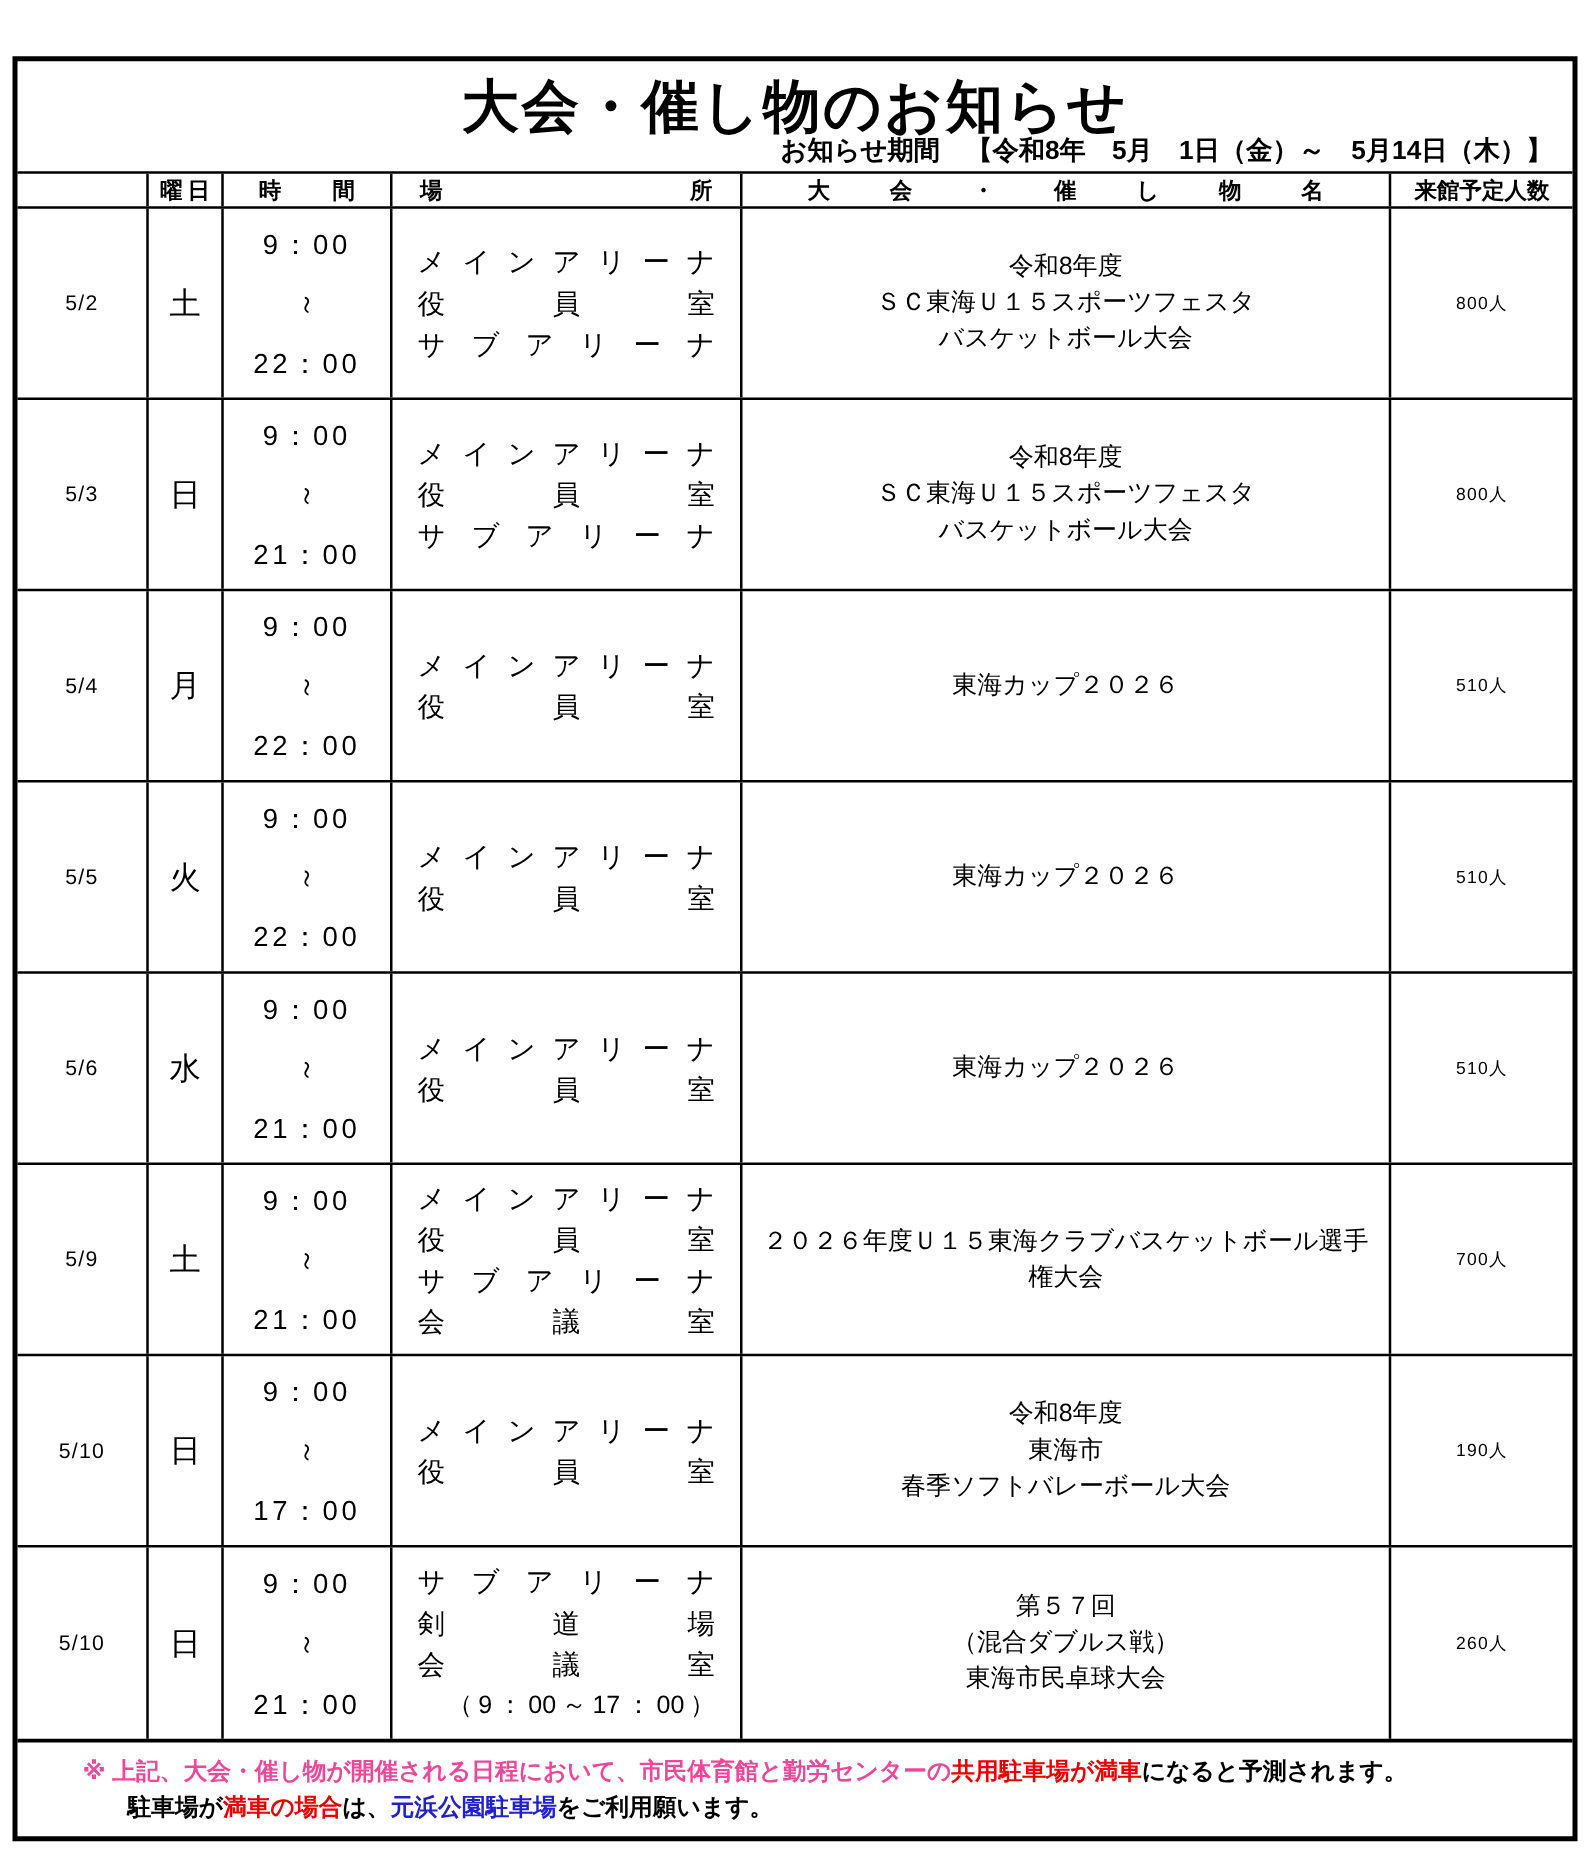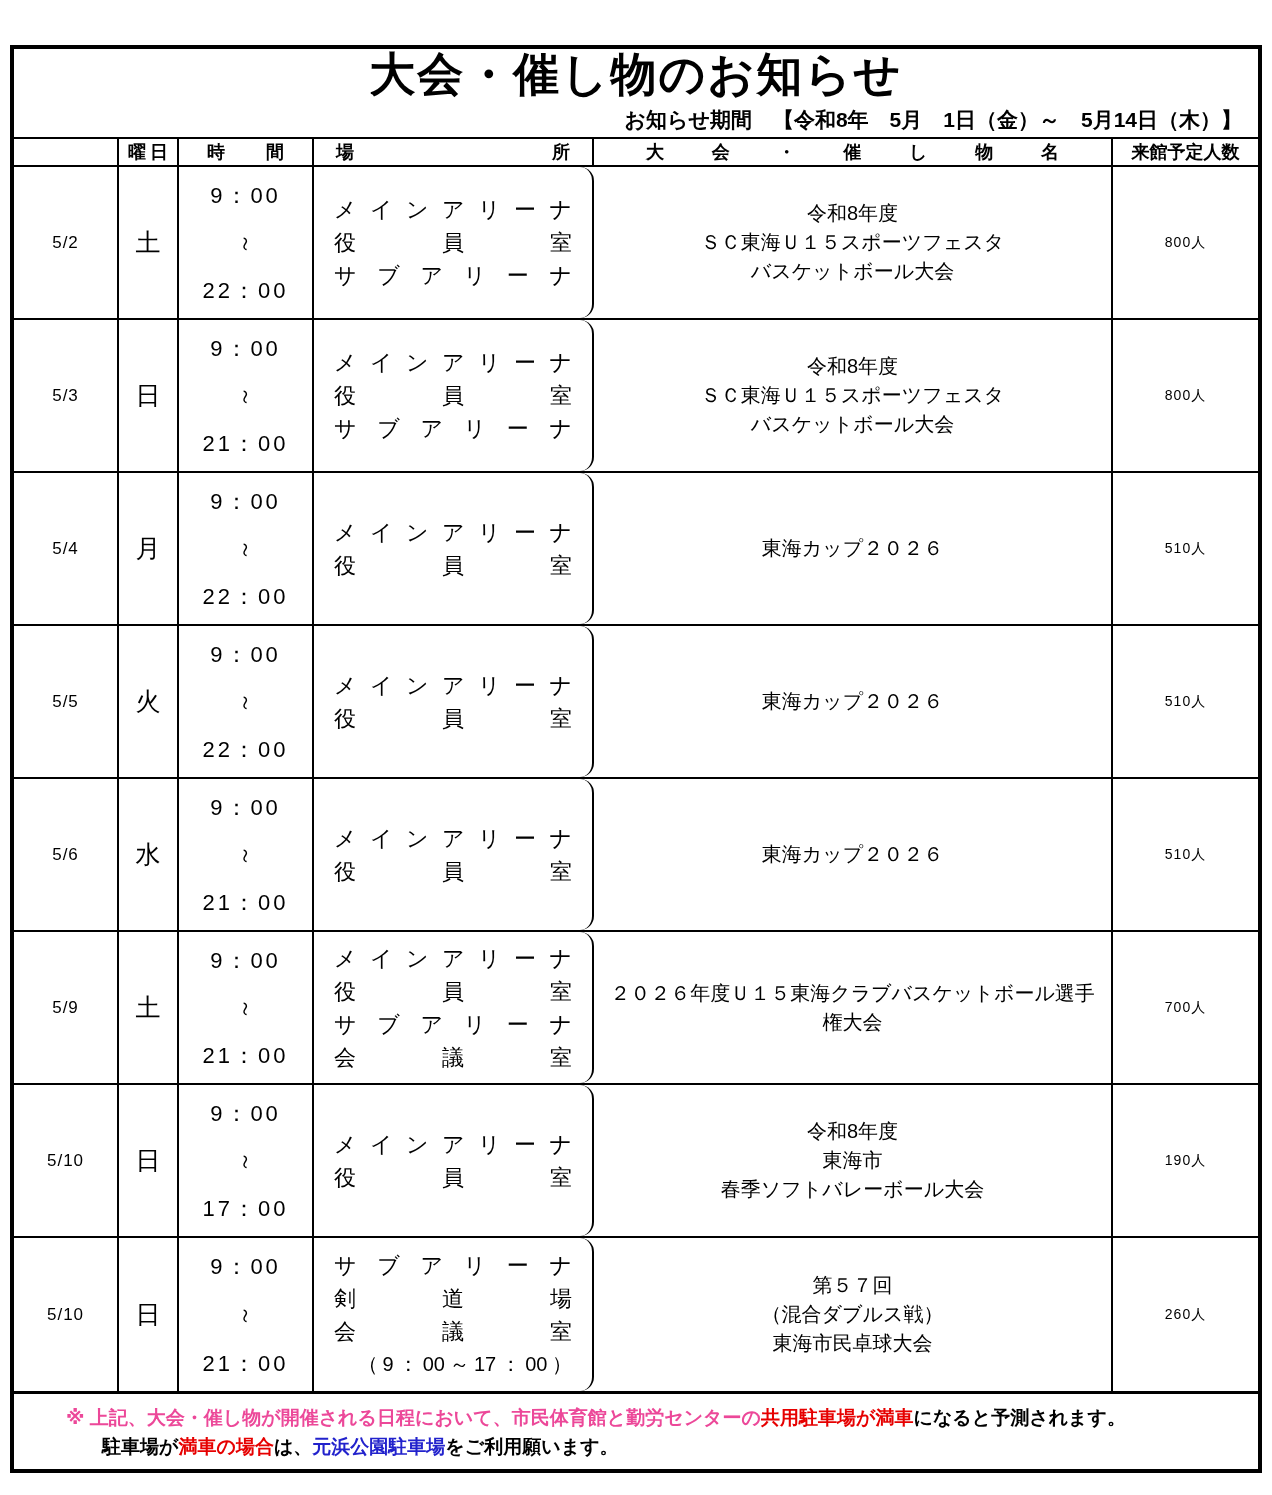--- a/index.html
+++ b/index.html
@@ -19,21 +19,21 @@
   .title-area {
     position: relative;
     height: 90px;
     border-bottom: 2px solid #000;
   }
   .page-title {
     text-align: center;
     font-size: 46px;
     font-weight: bold;
     letter-spacing: 2px;
-    padding-top: 0;
+    padding-top: 11px;
     line-height: 1.1;
   }
   .subtitle {
     position: absolute;
     right: 16px; bottom: 3px;
     font-size: 21px;
     font-weight: bold;
     white-space: nowrap;
   }
   
@@ -69,21 +69,21 @@
   .c-time {
     display: flex; flex-direction: column;
     align-items: center; justify-content: space-between;
     padding: 14px 0 12px 0;
     font-size: 22px; letter-spacing: 3px;
   }
   .c-time .wave { display: inline-block; transform: rotate(90deg); font-size: 22px; letter-spacing: 0; }
   .c-place {
     display: flex; flex-direction: column; justify-content: center;
     padding: 0 20px;
-    font-size: 22px; line-height: 33px; border-radius: 14px;
+    font-size: 22px; line-height: 33px;
   }
   .c-place .jline { text-align: justify; text-align-last: justify; text-justify: inter-character; }
   .c-place .jline.paren { font-size: 20px; margin-left: 24px; }
   .c-event {
     display: flex; flex-direction: column; justify-content: center;
     text-align: center;
     padding: 0 14px;
     font-size: 20px; line-height: 29px;
   }
   .c-count {

